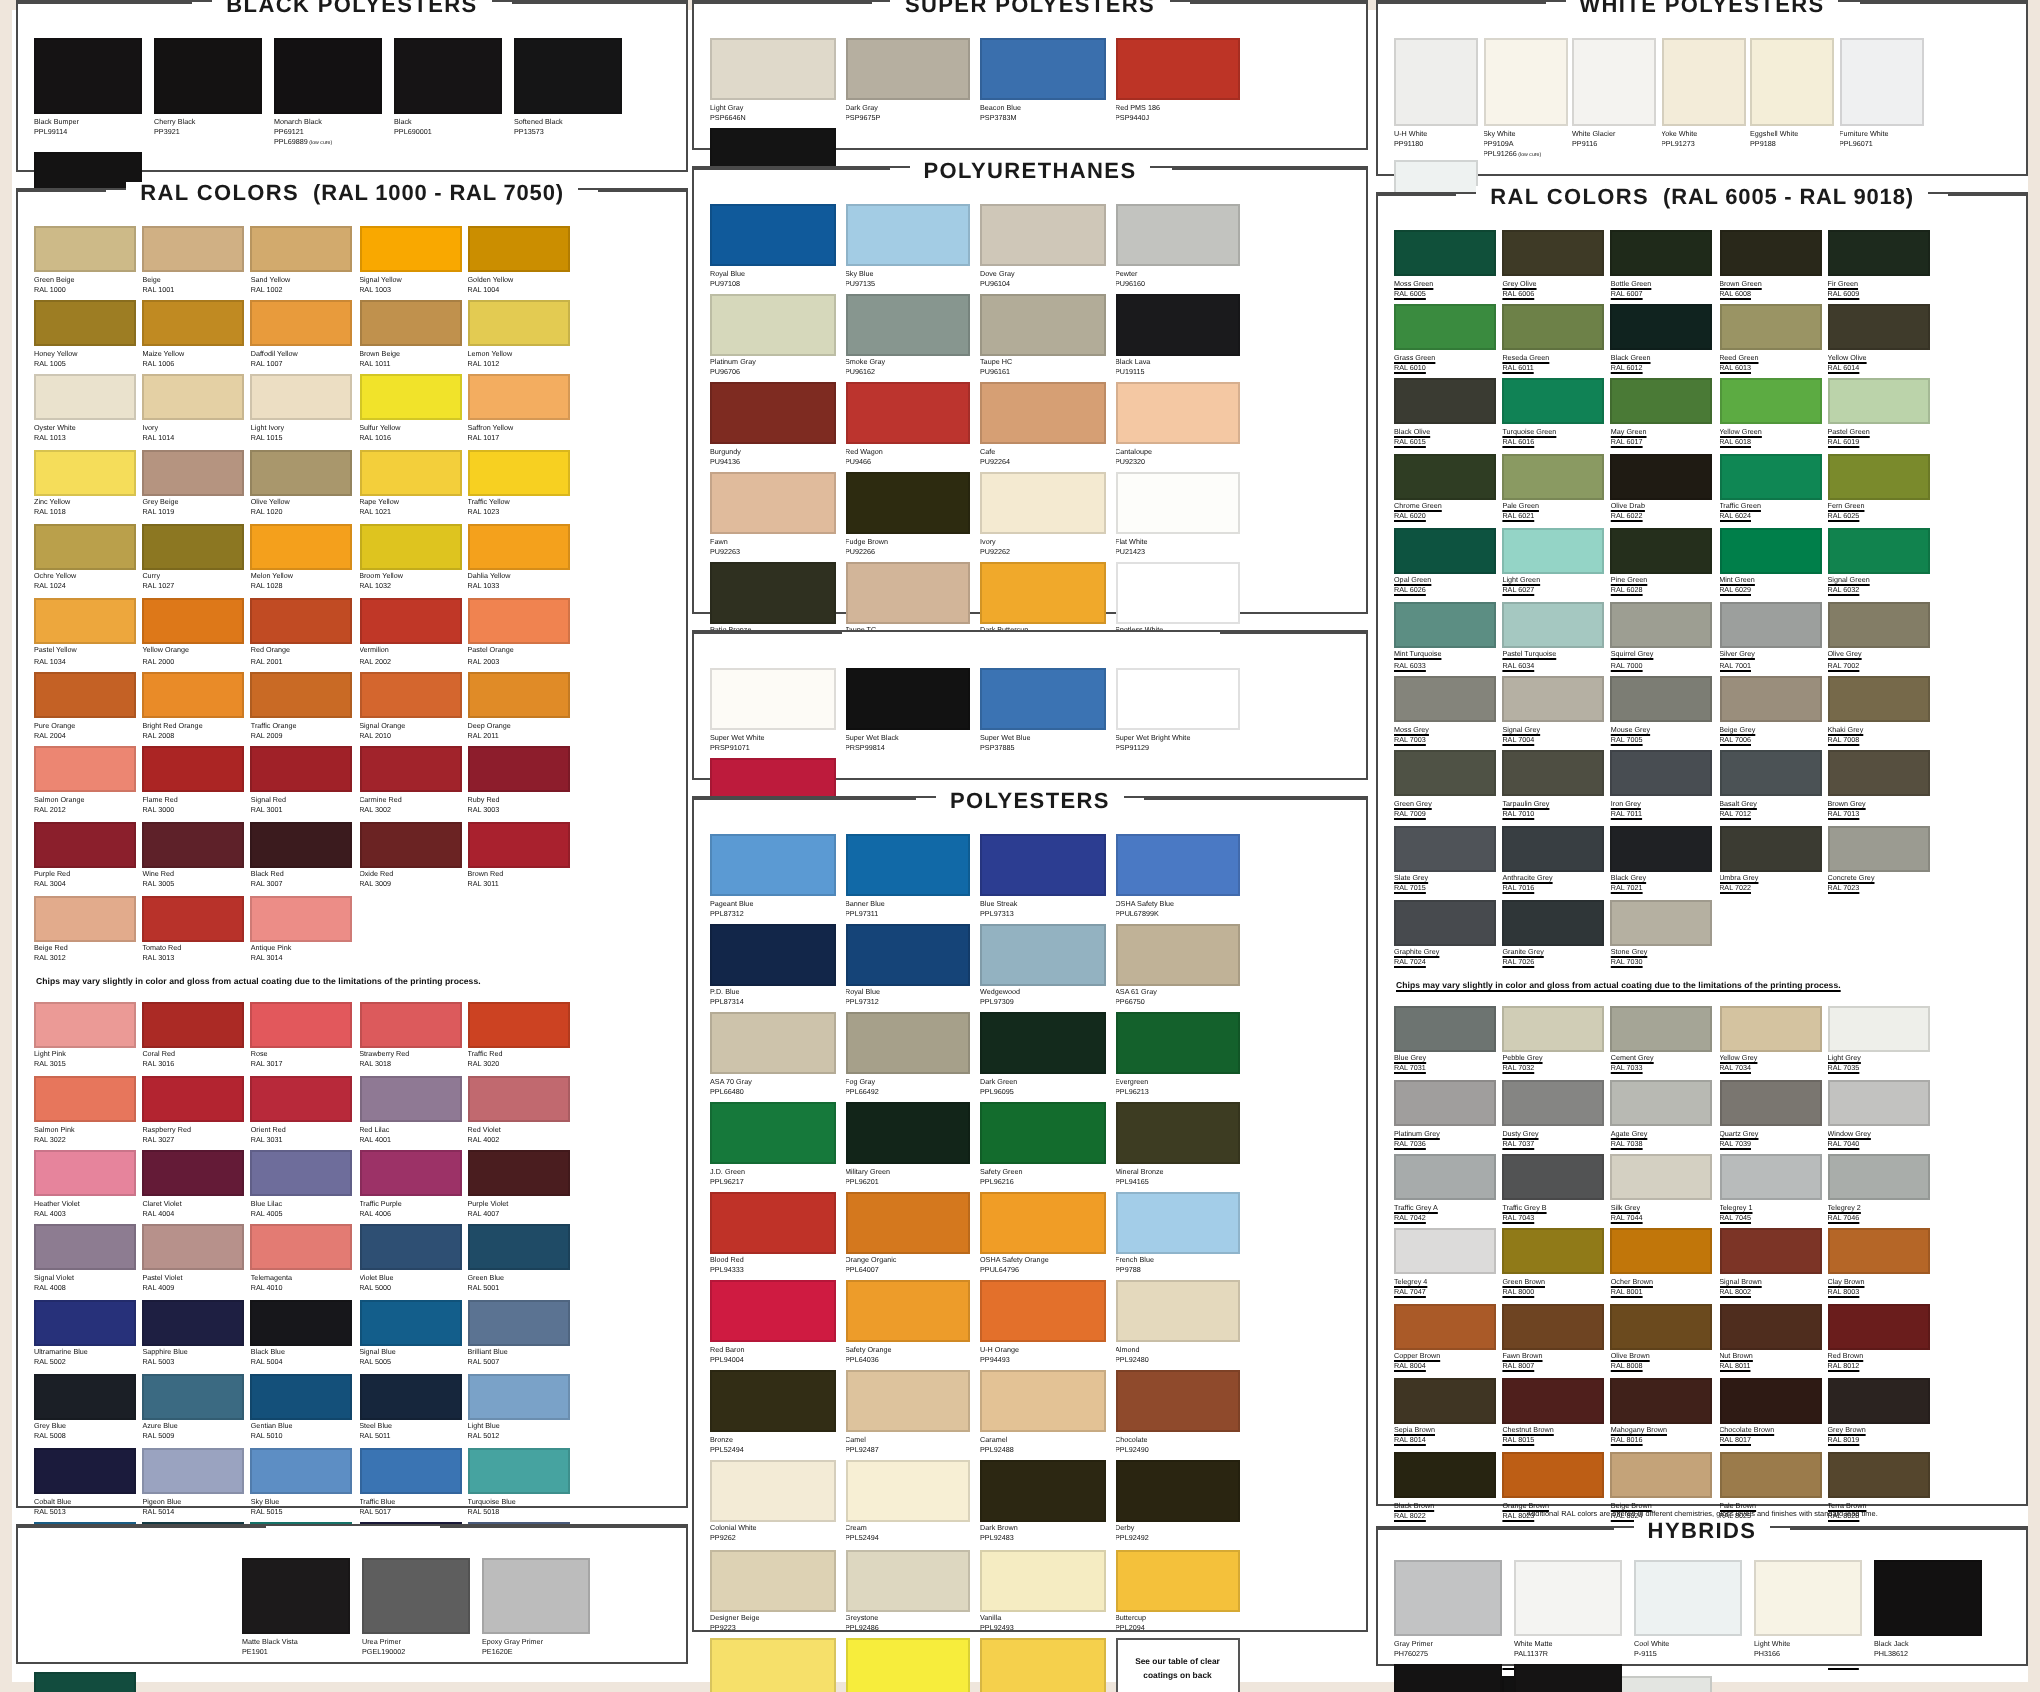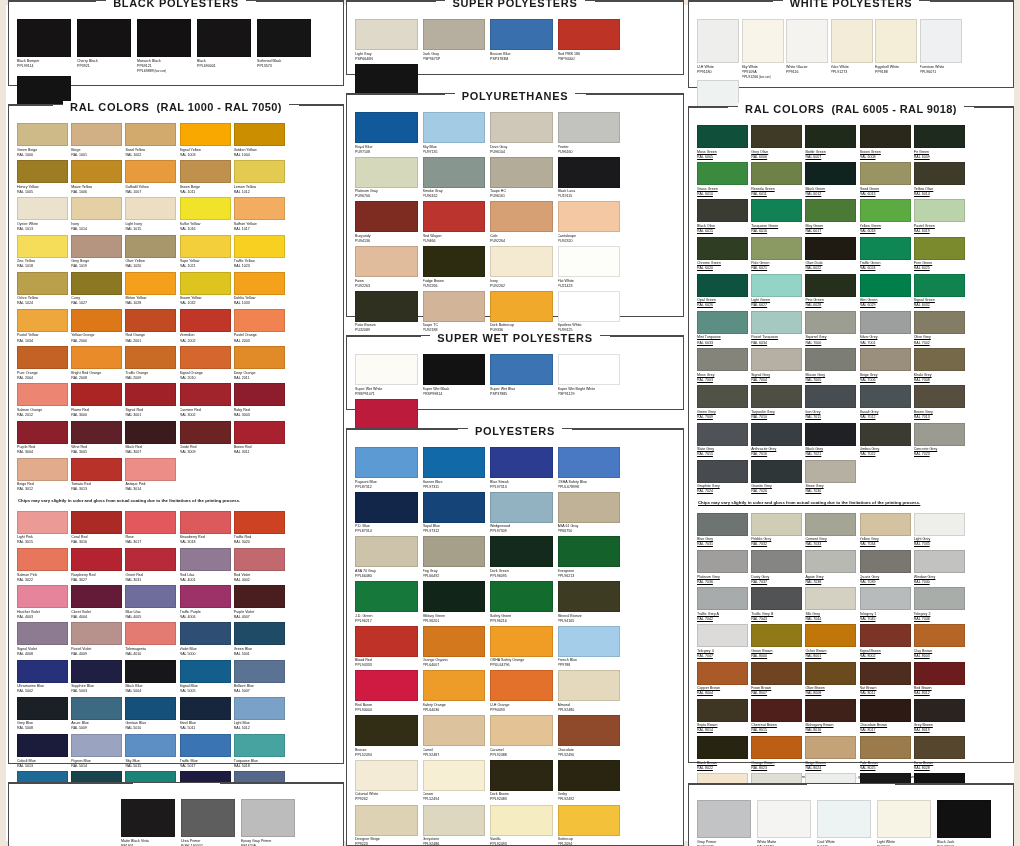--- a/index.html
+++ b/index.html
@@ -35,21 +35,21 @@
   }
   #col-left   { left: 8px;   width: 336px; }
   #col-center { left: 346px; width: 338px; }
   #col-right  { left: 688px; width: 326px; }
 
   
   .panel {
     position: relative;
     border: 1.5px solid #4a4a4a;
     background: #ffffff;
-    margin-bottom: 18px;
+    margin-bottom: 8px;
     padding: 10px 8px 6px 8px;
   }
   .panel-title-wrap {
     position: absolute;
     top: -8px; left: 0; right: 0;
     text-align: center;
     pointer-events: none;
   }
   .panel-title {
     display: inline-block;
@@ -835,23 +835,20 @@
             <div class="swatch" style="background: rgb(255, 255, 255);"></div>
             <div class="chip-name">Spotless White</div>
             <div class="chip-code">PU99125</div>
           </div>
         </div>
     <div class="rule" style="left: 0px; width: 97.5px;"></div>
         <div class="rule" style="right: 0px; width: 97.5px;"></div>
       </div>
 
     <div class="panel" style="height:75px;">
-      <div class="panel-title-wrap">
-        <span class="panel-title">SUPER WET POLYESTERS</span>
-      </div>
       <div class="grid wide" id="grid-super-wet-polyesters" style="margin-top:8px;">
           <div class="chip-cell">
             <div class="swatch" style="background: rgb(253, 251, 246);"></div>
             <div class="chip-name">Super Wet White</div>
             <div class="chip-code">PRSP91071</div>
           </div>
           <div class="chip-cell">
             <div class="swatch" style="background: rgb(18, 18, 18);"></div>
             <div class="chip-name">Super Wet Black</div>
             <div class="chip-code">PRSP99814</div>
@@ -1607,20 +1604,23 @@
             <div class="swatch" style="background: rgb(227, 229, 225);"></div>
           </div>
         </div>
     <div class="rule" style="left: 0px; width: 39px;"></div>
         <div class="rule" style="right: 0px; width: 39px;"></div>
       </div>
 
     <div class="note light" style="margin:-6px 0 4px 0;">Additional RAL colors are offered in different chemistries, gloss levels and finishes with standard lead time.</div>
 
     <div class="panel" style="height:70px;">
+      <div class="panel-title-wrap">
+        <span class="panel-title">HYBRIDS</span>
+      </div>
       <div class="grid sq" id="grid-hybrids" style="margin-top:6px;">
           <div class="chip-cell">
             <div class="swatch" style="background: rgb(194, 195, 196);"></div>
             <div class="chip-name">Gray Primer</div>
             <div class="chip-code">PH760275</div>
           </div>
           <div class="chip-cell">
             <div class="swatch" style="background: rgb(244, 244, 242);"></div>
             <div class="chip-name">White Matte</div>
             <div class="chip-code">PAL1137R</div>

